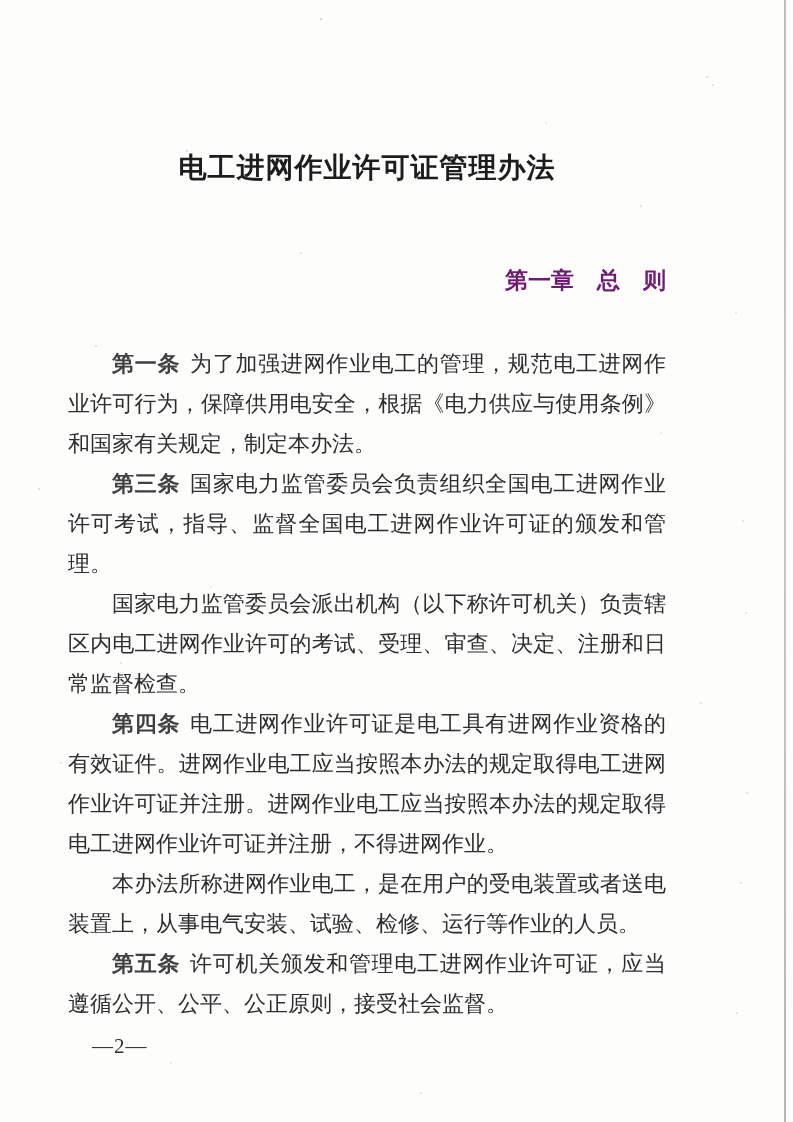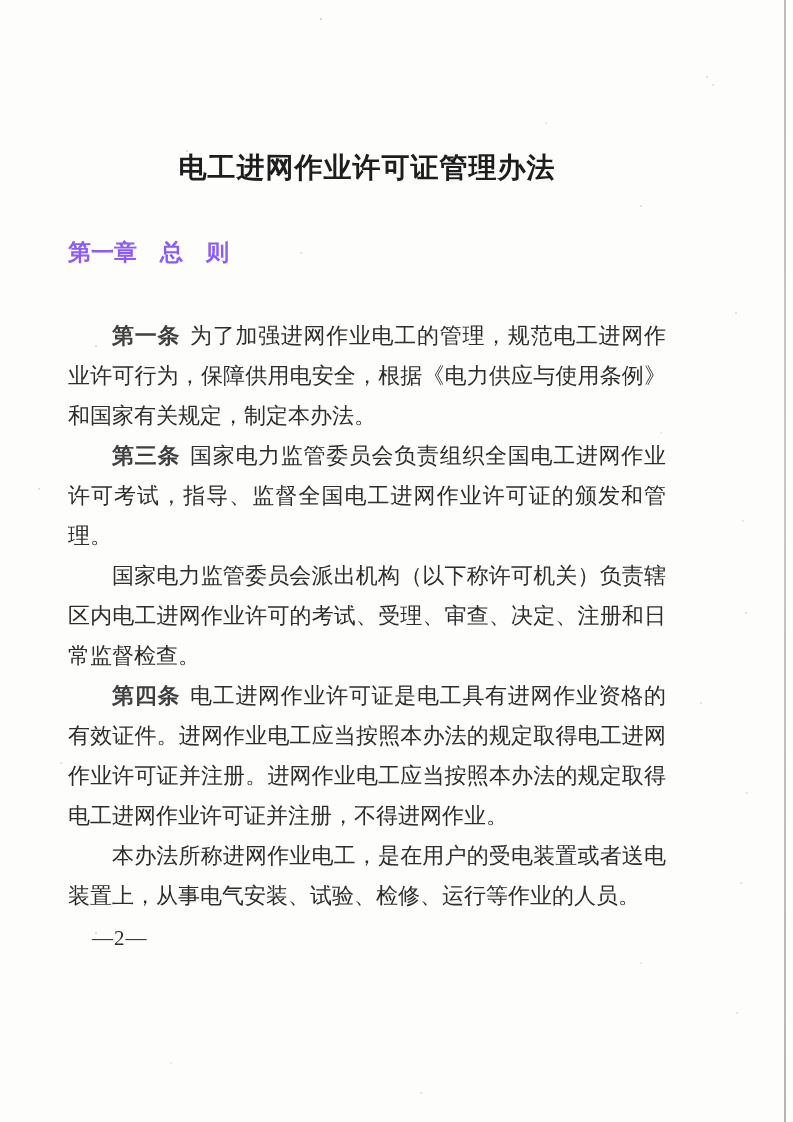--- a/index.html
+++ b/index.html
@@ -66,26 +66,26 @@
     width: 598px;
     text-align: center;
     font-family: "Liberation Sans", "DejaVu Sans", sans-serif;
     font-size: 28px;
     font-weight: 700;
     letter-spacing: 1px;
     color: #1d1d1d;
     line-height: 40px;
   }
   .chapter-heading {
-    margin-top: 50px;
+    margin-top: 78px;
     width: 598px;
-    text-align: left;
+    text-align: right;
     font-size: 23px;
     font-weight: 600;
-    color: #8b5cf6;
+    color: #701a75;
     line-height: 30px;
   }
   .doc-body {
     margin-top: 48px;
     width: 598px;
     font-size: 22px;
     line-height: 40px;
     text-align: justify;
   }
   .para {
@@ -119,16 +119,17 @@
   <h1 class="doc-title">电工进网作业许可证管理办法</h1>
 
   <div class="chapter-heading">第一章　总　则</div>
 
   <div class="doc-body">
     <p class="para"><span class="para-lead">第一条</span><span>为了加强进网作业电工的管理，规范电工进网作业许可行为，保障供用电安全，根据《电力供应与使用条例》和国家有关规定，制定本办法。</span></p>
     <p class="para"><span class="para-lead">第三条</span><span>国家电力监管委员会负责组织全国电工进网作业许可考试，指导、监督全国电工进网作业许可证的颁发和管理。</span></p>
     <p class="para"><span>国家电力监管委员会派出机构（以下称许可机关）负责辖区内电工进网作业许可的考试、受理、审查、决定、注册和日常监督检查。</span></p>
     <p class="para"><span class="para-lead">第四条</span><span>电工进网作业许可证是电工具有进网作业资格的有效证件。进网作业电工应当按照本办法的规定取得电工进网作业许可证并注册。进网作业电工应当按照本办法的规定取得电工进网作业许可证并注册，不得进网作业。</span></p>
     <p class="para"><span>本办法所称进网作业电工，是在用户的受电装置或者送电装置上，从事电气安装、试验、检修、运行等作业的人员。</span></p>
+    <p class="para"><span class="para-lead">第五条</span><span>许可机关颁发和管理电工进网作业许可证，应当遵循公开、公平、公正原则，接受社会监督。</span></p>
   </div>
 
   <div class="page-number">—2—</div>
 </div>
 
 </body></html>

